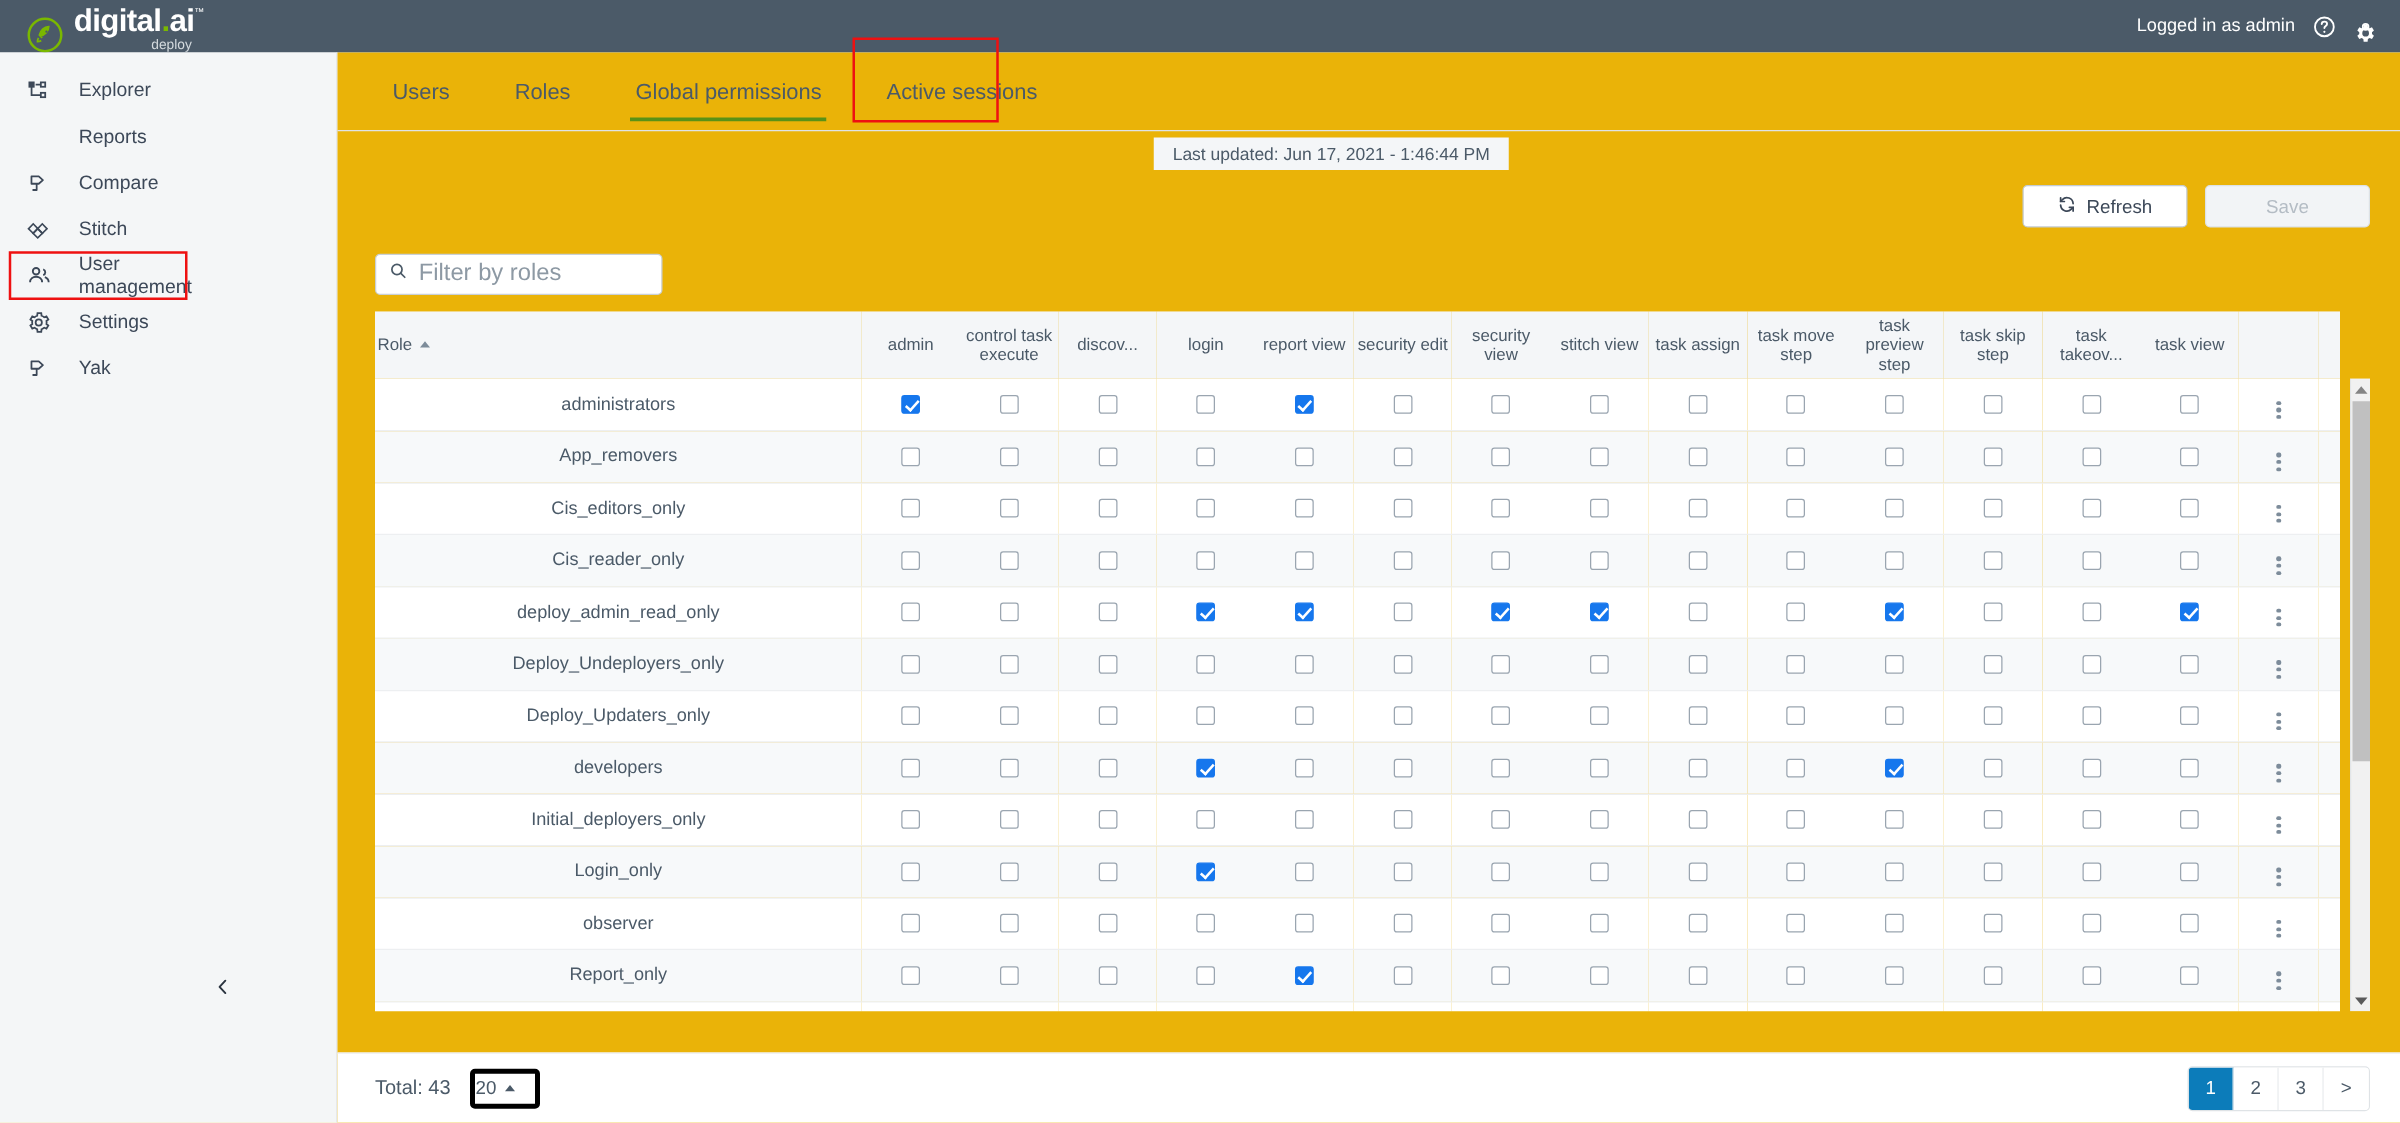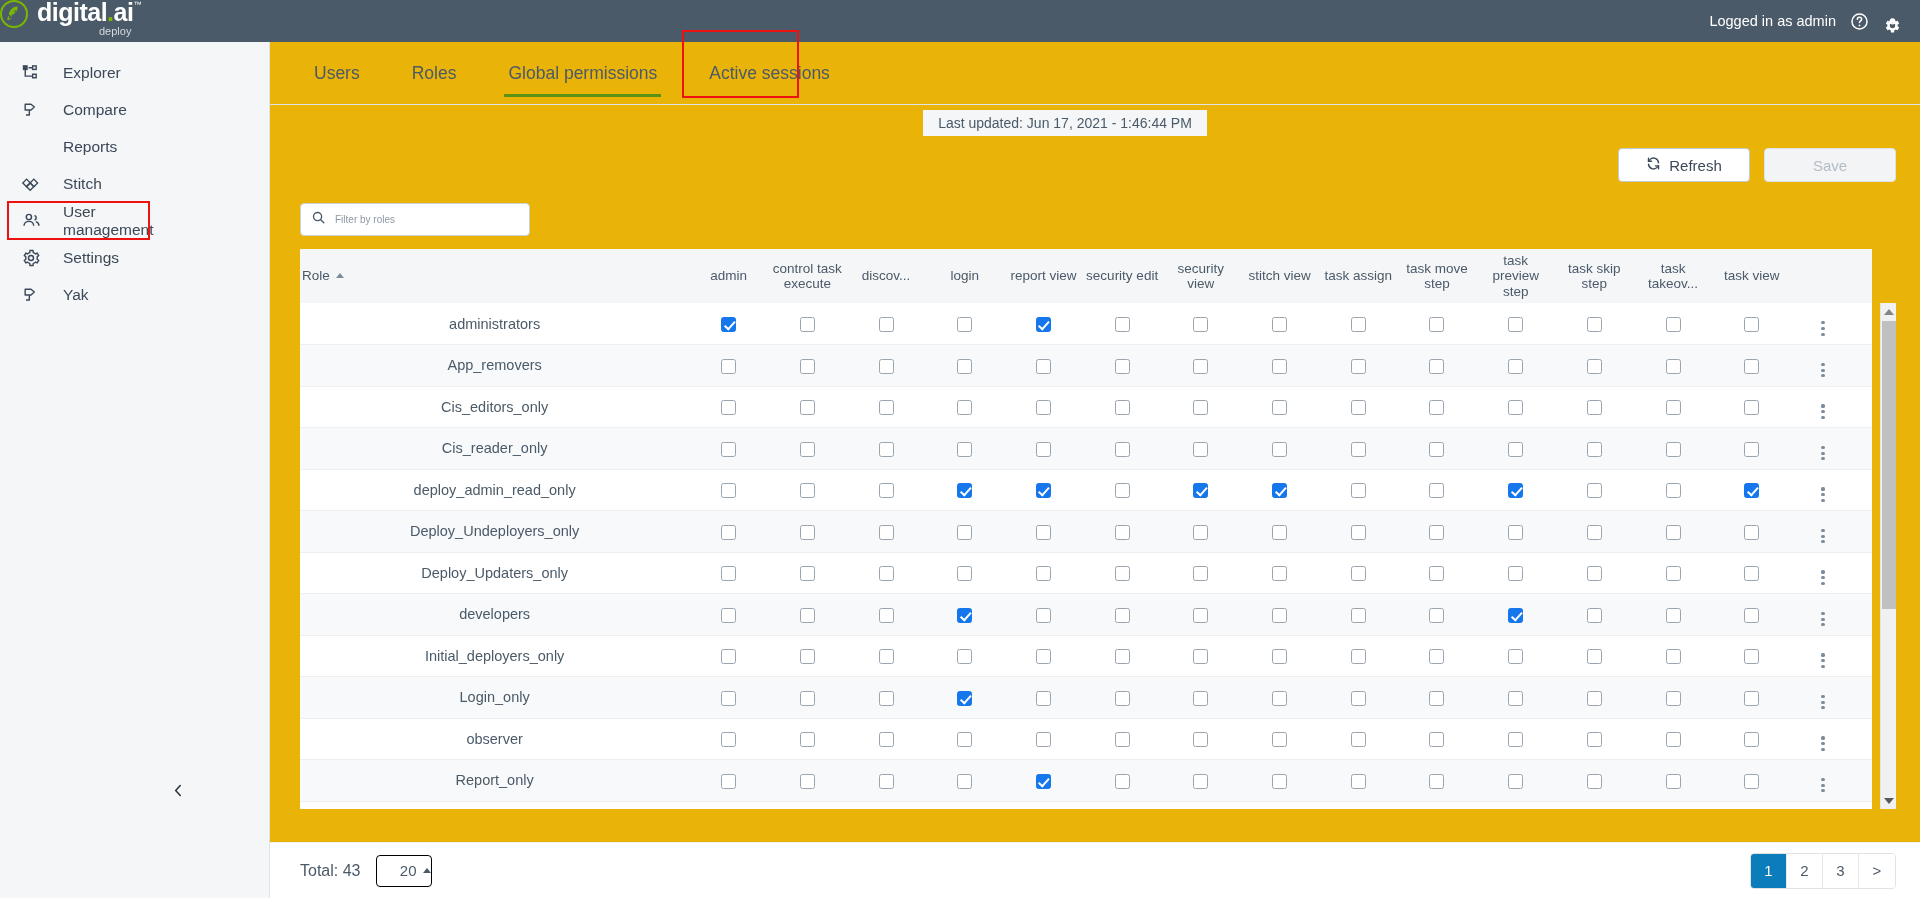--- a/index.html
+++ b/index.html
@@ -13,22 +13,22 @@
 
   
   .topbar {
     position: absolute; top: 0; left: 0;
     width: 1920px; height: 42px;
     background: #4b5a68;
     display: flex; align-items: center;
   }
   .brand {
     width: 270px; height: 42px;
-    display: flex; align-items: flex-start; gap: 9px;
-    padding-left: 0;
+    display: flex; align-items: flex-end; gap: 9px;
+    padding-left: 22px;
   }
   .rocket-badge {
     width: 28px; height: 28px; border-radius: 50%;
     border: 2.5px solid #7ab800;
     display: flex; align-items: center; justify-content: center;
     flex: 0 0 auto;
   }
   .brand-text { position: relative; line-height: 1; }
   .brand-word {
     font-size: 25px; font-weight: bold; color: #ffffff;
@@ -134,21 +134,21 @@
     font-family: "Liberation Sans", sans-serif;
   }
   .btn.disabled { background: #f2f4f6; color: #b4bcc4; border-color: #dde2e6; cursor: default; }
 
   .filter-row { height: 60px; display: flex; align-items: center; padding-left: 30px; }
   .filter-box {
     width: 230px; height: 33px; border: 1px solid #c9d0d6; border-radius: 4px;
     display: flex; align-items: center; padding: 0 10px; gap: 9px; background: #fff;
   }
   .filter-input {
-    border: none; outline: none; font-size: 10px; color: #3c4858;
+    border: none; outline: none; font-size: 19px; color: #3c4858;
     width: 100%; background: transparent; font-family: "Liberation Sans", sans-serif;
   }
   .filter-input::placeholder { color: #8d99a4; }
 
   
   .table-wrap {
     margin: 0 24px 0 30px; position: relative;
     height: 560px; overflow: hidden;
   }
   table.perm { border-collapse: collapse; width: 1572px; table-layout: fixed; }
@@ -211,22 +211,22 @@
   }
 
   
   .tfooter {
     position: absolute; left: 0; right: 0; bottom: 0; height: 56px;
     display: flex; align-items: center; padding: 0 24px 0 30px;
     border-top: 1px solid #eceef0; background: #fff;
   }
   .total-txt { font-size: 16px; color: #4b5a68; margin-right: 16px; }
   .pagesize {
-    width: 56px; height: 32px; border: 1px solid #000000; border-radius: 4px;
-    display: flex; align-items: center; justify-content: flex-end; gap: 7px;
+    width: 56px; height: 32px; border: 4px solid #000000; border-radius: 4px;
+    display: flex; align-items: center; justify-content: flex-start; gap: 7px;
     font-size: 15px; color: #4b5a68; cursor: pointer;
   }
   .ps-caret {
     border-left: 4.5px solid transparent; border-right: 4.5px solid transparent;
     border-bottom: 5.5px solid #4b5a68;
   }
   .pager { margin-left: auto; display: flex; border-radius: 4px; overflow: hidden; border: 1px solid #dfe3e6; }
   .pg {
     width: 36px; height: 34px; display: flex; align-items: center; justify-content: center;
     font-size: 15px; color: #4b5a68; background: #fff; cursor: pointer;
@@ -286,32 +286,32 @@
           <rect x="3" y="3.5" width="4.2" height="4.2" fill="#3c4858"></rect>
           <rect x="14" y="3.5" width="4.2" height="4.2"></rect>
           <rect x="14" y="13.5" width="4.2" height="4.2"></rect>
           <path d="M5.1 7.7v8h8.9M13.9 5.6H9"></path>
         </svg>
       </span>
       <span class="nav-label">Explorer</span>
     </div>
 
     <div class="nav-item">
+      <span class="nav-ico"></span>
+      <span class="nav-label">Reports</span>
+    </div>
+
+    <div class="nav-item">
       <span class="nav-ico">
         <svg width="20" height="20" viewBox="0 0 24 24" fill="none" stroke="#3c4858" stroke-width="1.7" stroke-linejoin="round">
           <path d="M5 5h7l4 3.5L12 12H5z"></path>
           <path d="M10 12v6h-4"></path>
         </svg>
       </span>
       <span class="nav-label">Compare</span>
-    </div>
-
-    <div class="nav-item">
-      <span class="nav-ico"></span>
-      <span class="nav-label">Reports</span>
     </div>
 
     <div class="nav-item">
       <span class="nav-ico">
         <svg width="20" height="20" viewBox="0 0 24 24" fill="none" stroke="#3c4858" stroke-width="1.6">
           <rect x="3.5" y="7.5" width="6.4" height="6.4" transform="rotate(-45 6.7 10.7)"></rect>
           <rect x="12.2" y="7.5" width="6.4" height="6.4" transform="rotate(-45 15.4 10.7)"></rect>
           <rect x="7.8" y="11.8" width="6.4" height="6.4" transform="rotate(-45 11 15)"></rect>
         </svg>
       </span>

